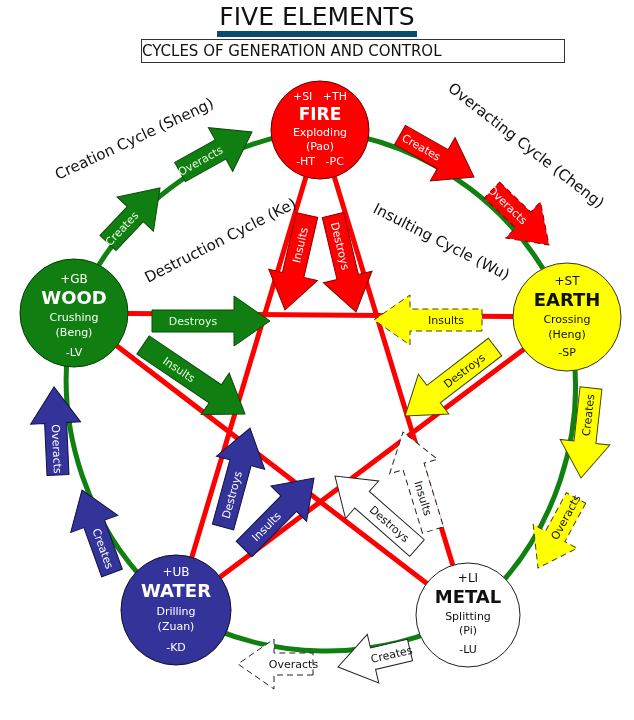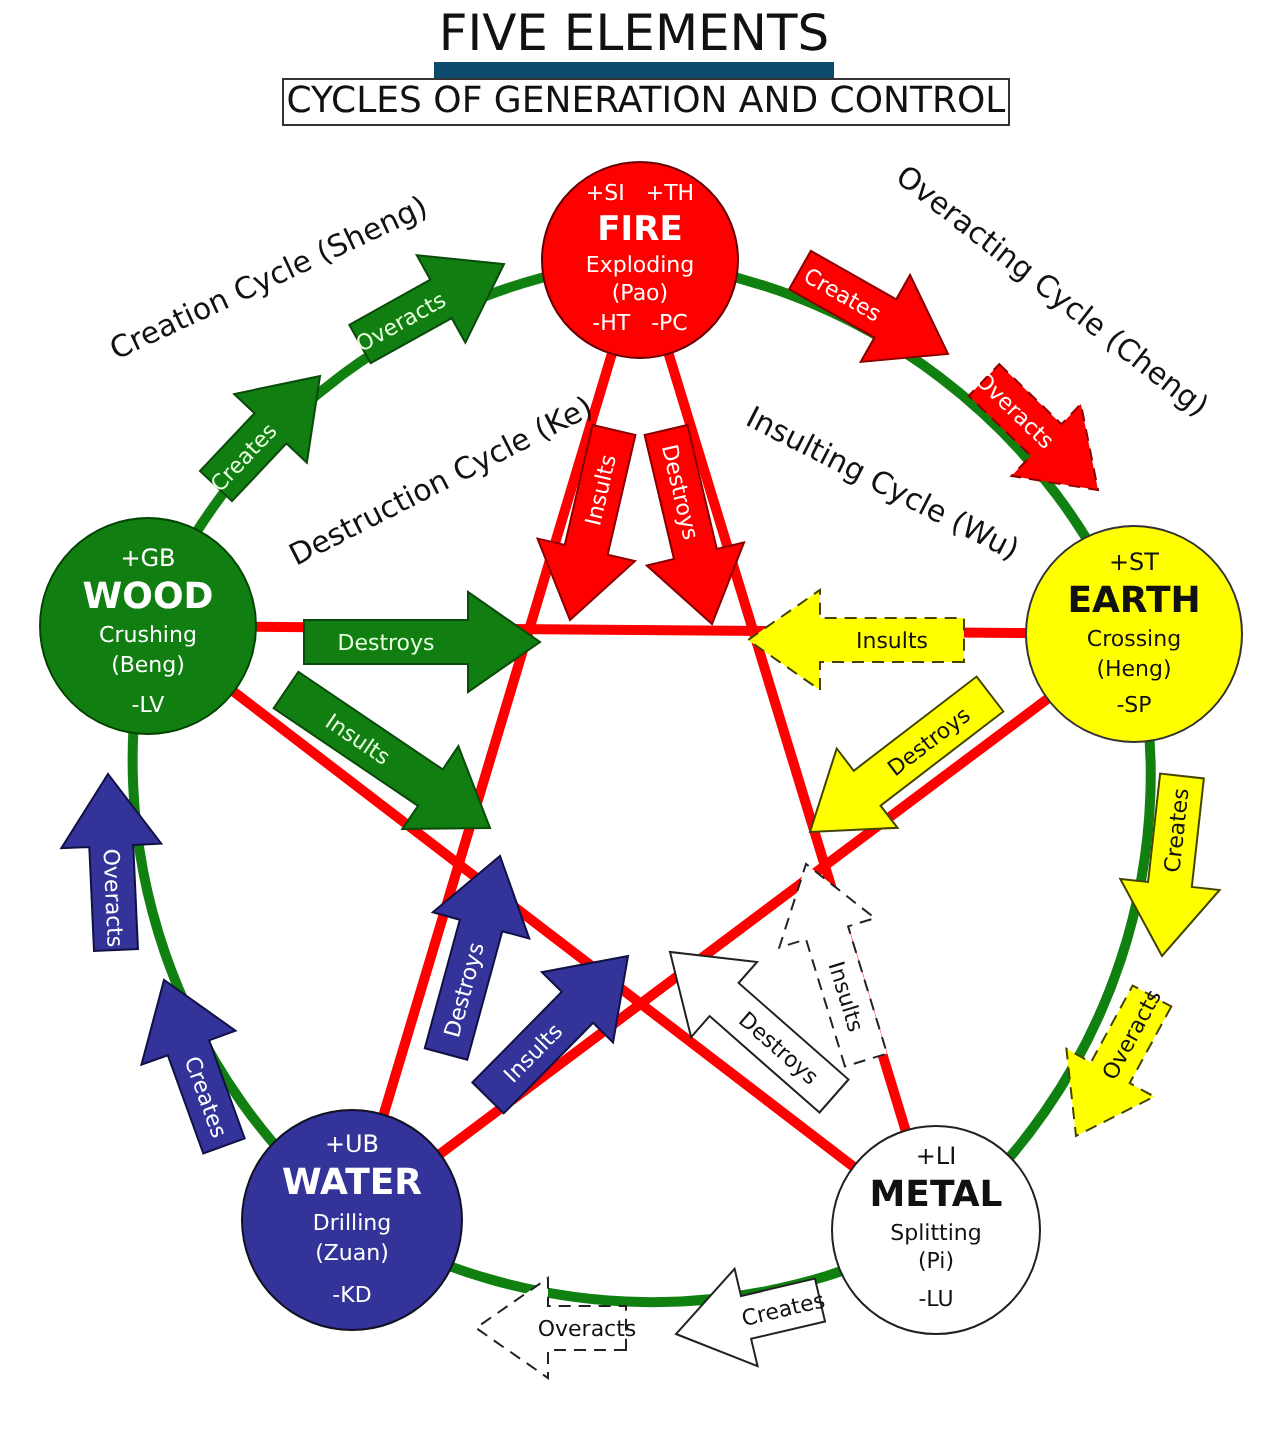--- a/index.html
+++ b/index.html
@@ -1,19 +1,19 @@
 <!DOCTYPE html>
 <html><head>
   <meta charset="utf-8">
   <style>
     html, body { margin: 0; padding: 0; background: #ffffff; }
     body { width: 634px; height: 720px; position: relative; overflow: hidden; font-family: "DejaVu Sans", sans-serif; }
     .title { position: absolute; left: 0; width: 634px; top: 2px; text-align: center; font-size: 25px; color: #111; }
-    .title span { border-bottom: 8px solid #0c4a6e; padding: 0 2px; }
-    .subtitle-box { position: absolute; left: 141px; top: 39px; width: 364px; height: 24px; border: 1.5px solid #333; box-sizing: border-box; text-align: center; font-size: 18px; line-height: 22px; color: #111; }
+    .title span { border-bottom: 6px solid #0c4a6e; padding: 0 2px; }
+    .subtitle-box { position: absolute; left: 141px; top: 39px; width: 424px; height: 24px; border: 1.5px solid #333; box-sizing: border-box; font-size: 15px; line-height: 22px; color: #111; }
     svg#diagram { position: absolute; left: 0; top: 0; }
     svg text { font-family: "DejaVu Sans", sans-serif; }
   </style>
 </head>
 <body>
 
 <div class="title"><span>FIVE ELEMENTS</span></div>
 <div class="subtitle-box">CYCLES OF GENERATION AND CONTROL</div>
 
 <svg id="diagram" width="634" height="720" viewBox="0 0 634 720" xmlns="http://www.w3.org/2000/svg">

